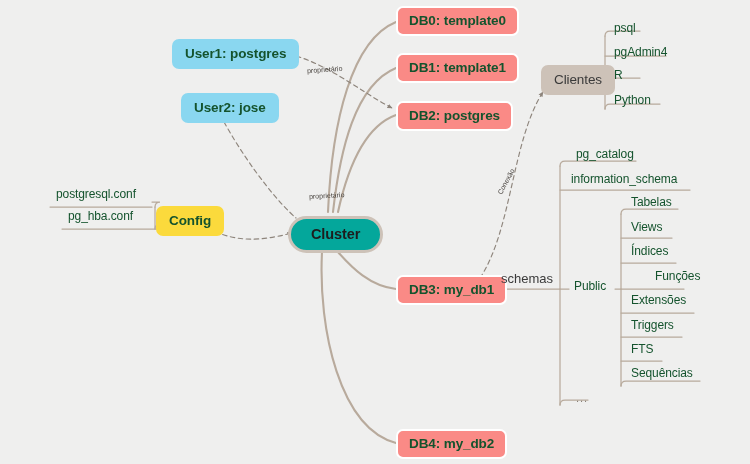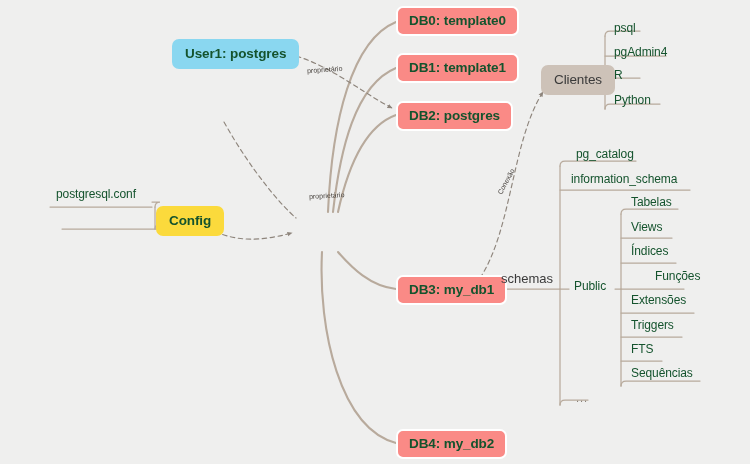--- a/index.html
+++ b/index.html
@@ -140,30 +140,39 @@
 
     <g fill="none" stroke="#b8aa9c" stroke-width="1.25" stroke-linecap="round">
       <path d="M155 207 L 155 229"></path>
       <path d="M155 207 Q 155 202, 160 202 L 152 202"></path>
       <path d="M50 207 L 152 207"></path>
       <path d="M155 229 Q 155 224, 160 224"></path>
       <path d="M62 229 L 157 229"></path>
     </g>
   </svg>
 
+  <div class="node box teal" style="left:288px;top:216px;">
+    <span>Cluster</span>
+  </div>
 
   <div class="node box blue" style="left:172px;top:39px;">
     <span>User1: postgres</span>
   </div>
+  <div class="node box blue" style="left:181px;top:93px;">
+    <span>User2: jose</span>
+  </div>
 
   <div class="node leaf" style="left:50px;top:186px;">
     <span>postgresql.conf</span>
   </div>
   <div class="node box yellow" style="left:156px;top:206px;">
     <span>Config</span>
+  </div>
+  <div class="node leaf" style="left:62px;top:208px;">
+    <span>pg_hba.conf</span>
   </div>
 
   <div class="node box pink" style="left:396px;top:6px;">
     <span>DB0: template0</span>
   </div>
   <div class="node box pink" style="left:396px;top:53px;">
     <span>DB1: template1</span>
   </div>
   <div class="node box pink" style="left:396px;top:101px;">
     <span>DB2: postgres</span>

